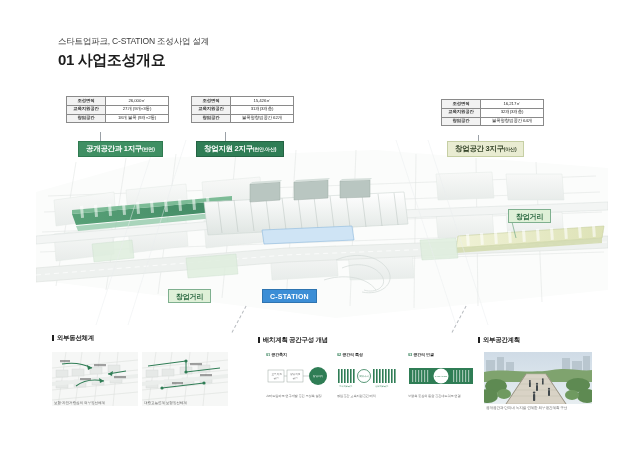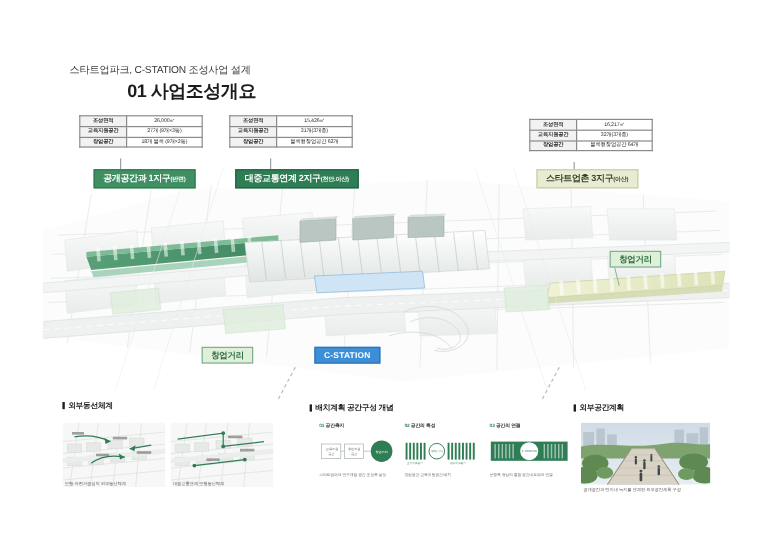--- a/index.html
+++ b/index.html
@@ -15,39 +15,38 @@
     width: 640px;
     height: 452px;
     background: #ffffff;
     overflow: hidden;
   }
 
   
   #header {
     position: absolute;
     left: 58px;
-    top: 53px;
+    top: 36px;
     width: 520px;
   }
   #subtitle {
     font-size: 8.5px;
     letter-spacing: -0.2px;
     color: #3a3a3a;
     line-height: 1.2;
     white-space: nowrap;
   }
   #title {
     margin-top: 5px;
     font-size: 15px;
     font-weight: bold;
     color: #1c1c1c;
     letter-spacing: -0.4px;
     line-height: 1.15;
     white-space: nowrap;
-    margin-left: 48px;
   }
 
   
   .spec-table {
     position: absolute;
     border-collapse: collapse;
     font-size: 4.4px;
     color: #2b2b2b;
     background: #ffffff;
     letter-spacing: -0.1px;
@@ -442,24 +441,24 @@
         <path d="M360,0 L420,185"></path>
         <path d="M392,0 L452,185"></path>
       </g>
     </svg>
   </div>
 
   <div class="zone-label" id="zone-1">
     <span>공개공간과 1지구</span><span class="sub">(반면)</span>
   </div>
   <div class="zone-label" id="zone-2">
-    <span>대중교통연계 2지구</span><span class="sub">(천안.아산)</span>
+    <span>창업지원 2지구</span><span class="sub">(천안.아산)</span>
   </div>
   <div class="zone-label" id="zone-3">
-    <span>스타트업촌 3지구</span><span class="sub">(아산)</span>
+    <span>창업공간 3지구</span><span class="sub">(아산)</span>
   </div>
 
   <div class="map-tag" id="tag-street-left">창업거리</div>
   <div class="map-tag" id="tag-cstation">C-STATION</div>
   <div class="map-tag" id="tag-street-right">창업거리</div>
 
   <div class="sec-title" id="sec-title-1">
     <span class="bar"></span><span>외부동선체계</span>
   </div>
   <div class="sec-title" id="sec-title-2">

